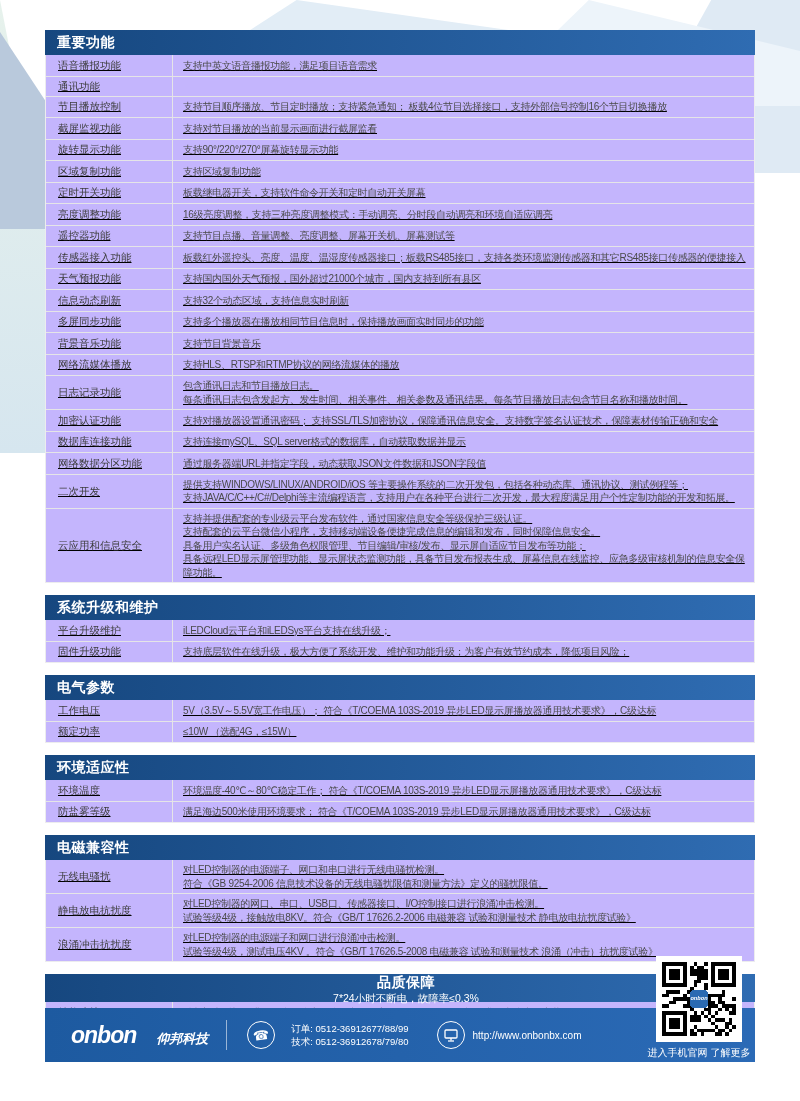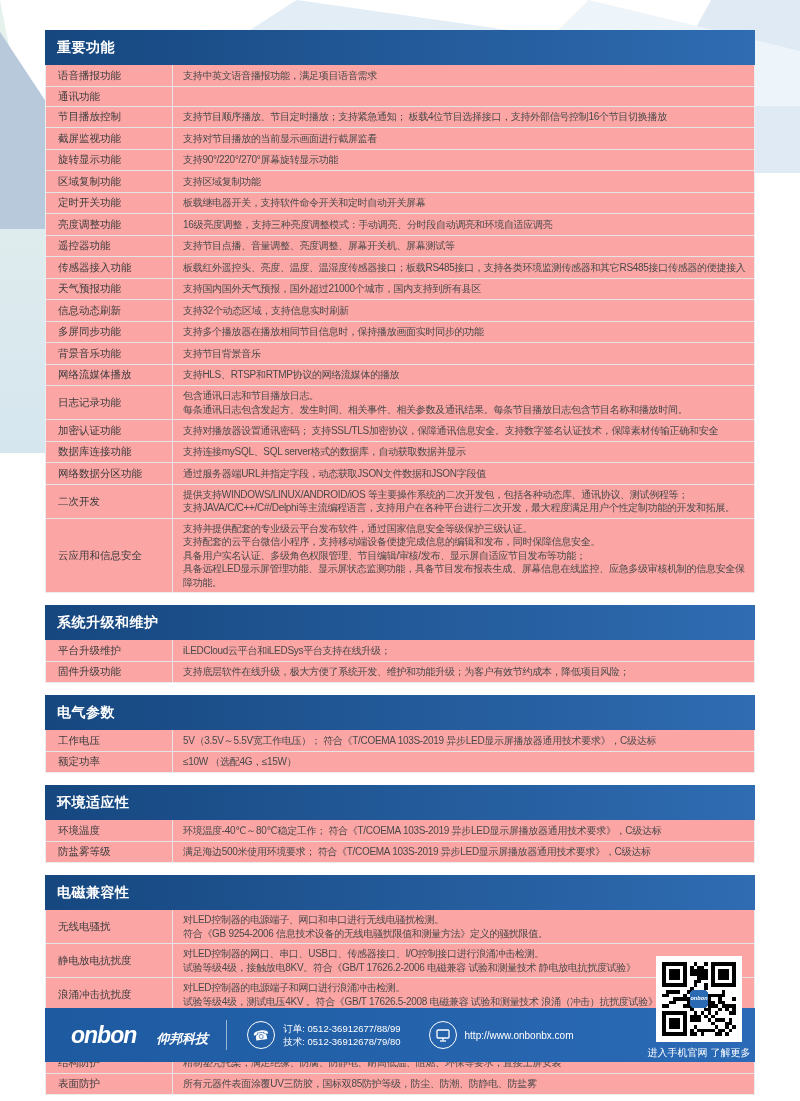--- a/index.html
+++ b/index.html
@@ -18,47 +18,47 @@
     clip-path:polygon(0 14%,100% 100%,0 100%);}
   .shape-right1{right:0;top:928;width:185px;height:173px;background:#dfeaf4;
     clip-path:polygon(52% 0,100% 0,100% 100%,0 100%);}
   .shape-right2{right:0;top:995;width:320px;height:106px;background:#edf4fa;
     clip-path:polygon(34% 0,100% 48%,100% 100%,0 100%);}
   .shape-bottom{left:230px;top:1058;width:370px;height:43px;background:#e2edf6;
     clip-path:polygon(18% 0,100% 100%,0 100%);}
   
   .content{position:absolute;left:45px;top:30px;width:710px;z-index:2;}
   .section{margin-bottom:12px;}
-  .sec-header{display:flex;align-items:center;height:35px;padding-left:12px;
+  .sec-header{display:flex;align-items:center;height:25px;padding-left:12px;
     background:linear-gradient(90deg,var(--header_gradient_left),var(--header_gradient_right));}
   .sec-header.tall{height:28px;flex-direction:column;}
   .sec-title{color:#fff;font-size:14px;font-weight:bold;letter-spacing:.5px;}
   .sec-note-divider{width:1px;height:14px;background:rgba(255,255,255,.55);margin:0 12px 0 40px;}
   .sec-note{color:#fff;font-size:10.5px;}
-  .sec-table{background:#fca5a5;border:1px solid #ececee;border-top:none;}
+  .sec-table{background:#c4b5fd;border:1px solid #ececee;border-top:none;text-decoration:underline;}
   .row{display:flex;border-bottom:1px solid var(--row_border);}
   .row:last-child{border-bottom:none;}
   .cell-label{width:108px;flex:0 0 108px;display:flex;align-items:center;
     padding:3px 6px 3px 12px;border-right:1px solid var(--row_border);
     font-size:10.5px;color:var(--label_text);line-height:13px;}
   .cell-content{flex:1;display:flex;flex-direction:column;justify-content:center;
     padding:3px 8px 3px 10px;font-size:10px;color:var(--content_text);
     line-height:13.5px;letter-spacing:-0.3px;min-height:14.5px;}
   
   .footer{position:absolute;left:45px;top:1008px;width:710px;height:54px;z-index:3;
     background:linear-gradient(90deg,var(--footer_blue_left),var(--footer_blue_right));
     display:flex;align-items:center;color:#fff;}
   .logo{margin-left:26px;display:flex;align-items:baseline;white-space:nowrap;}
   .logo-en{font-size:23px;font-weight:bold;font-style:italic;letter-spacing:-1px;}
   .logo-cn{font-size:13px;font-weight:bold;font-style:italic;margin-left:20px;}
   .foot-divider{width:1px;height:30px;background:rgba(255,255,255,.55);margin:0 20px 0 18px;}
   .circle-icon{width:26px;height:26px;border:1.4px solid #fff;border-radius:50%;
     display:flex;align-items:center;justify-content:center;flex:0 0 26px;}
   .phone-glyph{font-size:13px;line-height:1;transform:rotate(-8deg);}
-  .foot-lines{margin-left:8px;font-size:9.5px;line-height:13px;white-space:nowrap;}
+  .foot-lines{margin-left:16px;font-size:9.5px;line-height:13px;white-space:nowrap;}
   .foot-url{margin-left:8px;font-size:10px;white-space:nowrap;}
   .gap28{width:28px;flex:0 0 28px;}
   
   .qr-wrap{position:absolute;right:58px;top:956px;width:86px;z-index:4;text-align:center;}
   .qr-box{width:74px;height:74px;background:#fff;padding:6px;}
   .qr-caption{margin-top:2px;color:#fff;font-size:10px;white-space:nowrap;
     position:relative;left:50%;transform:translateX(-50%);display:inline-block;}
 </style>
 </head>
 <body>

